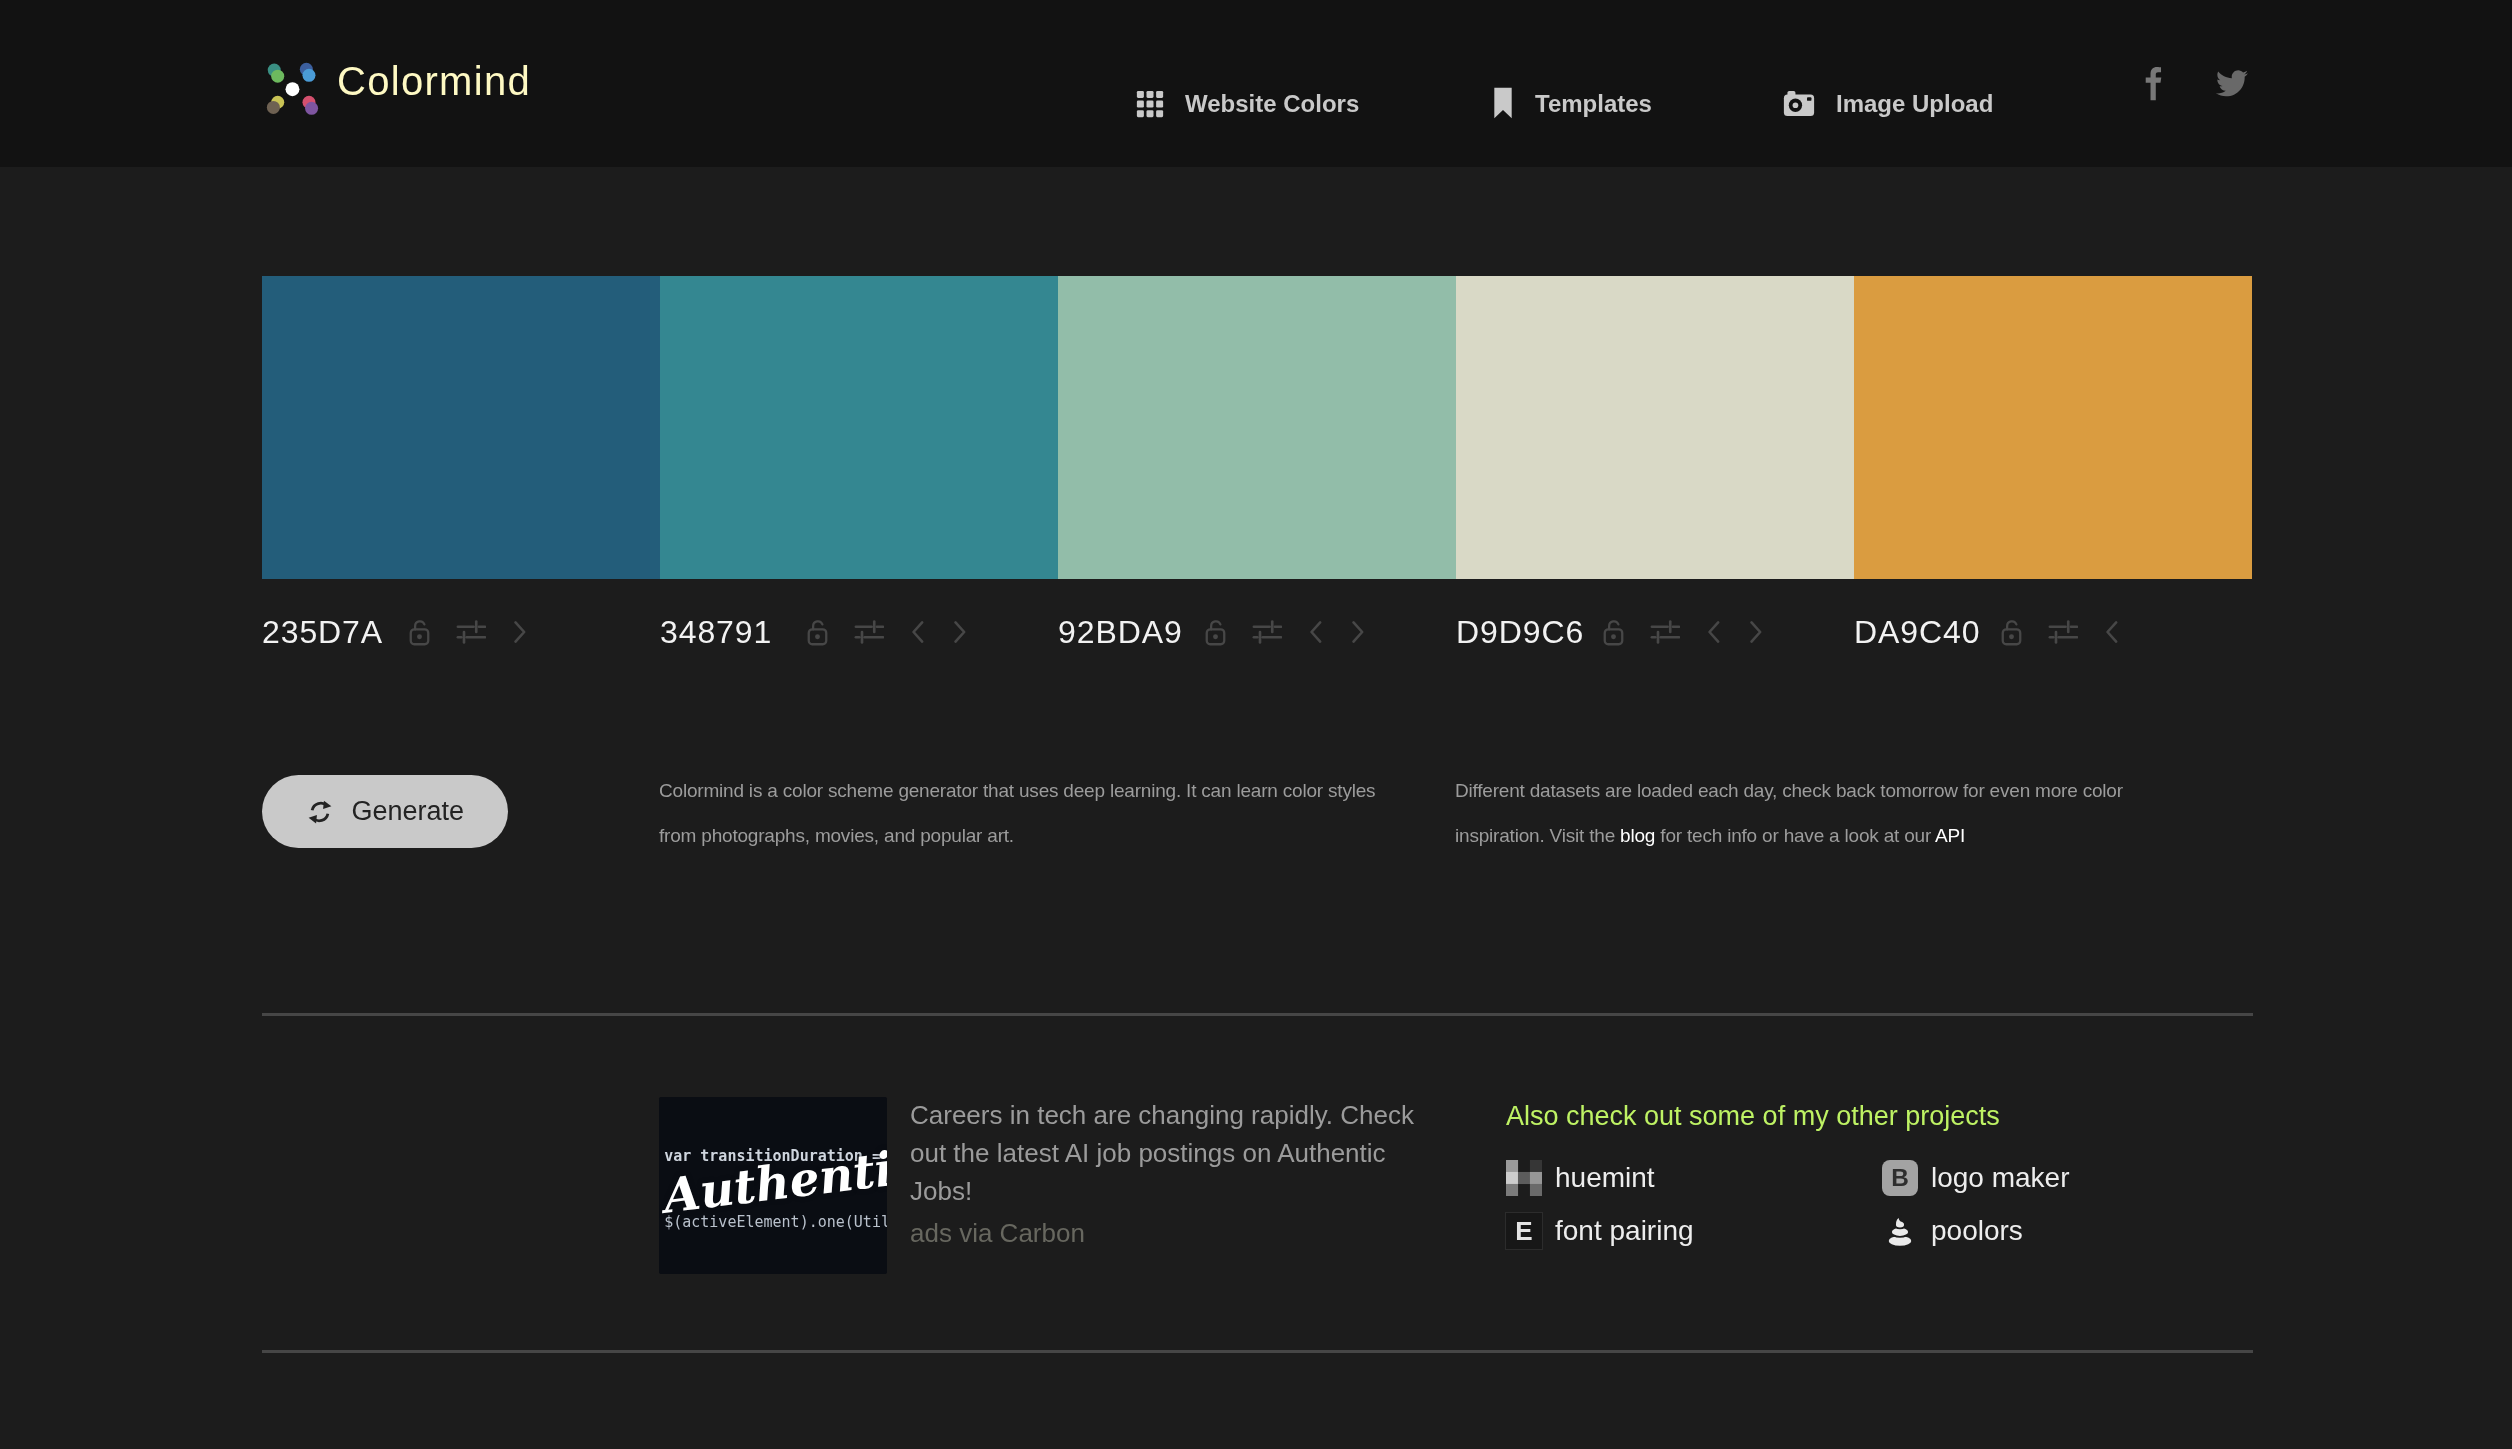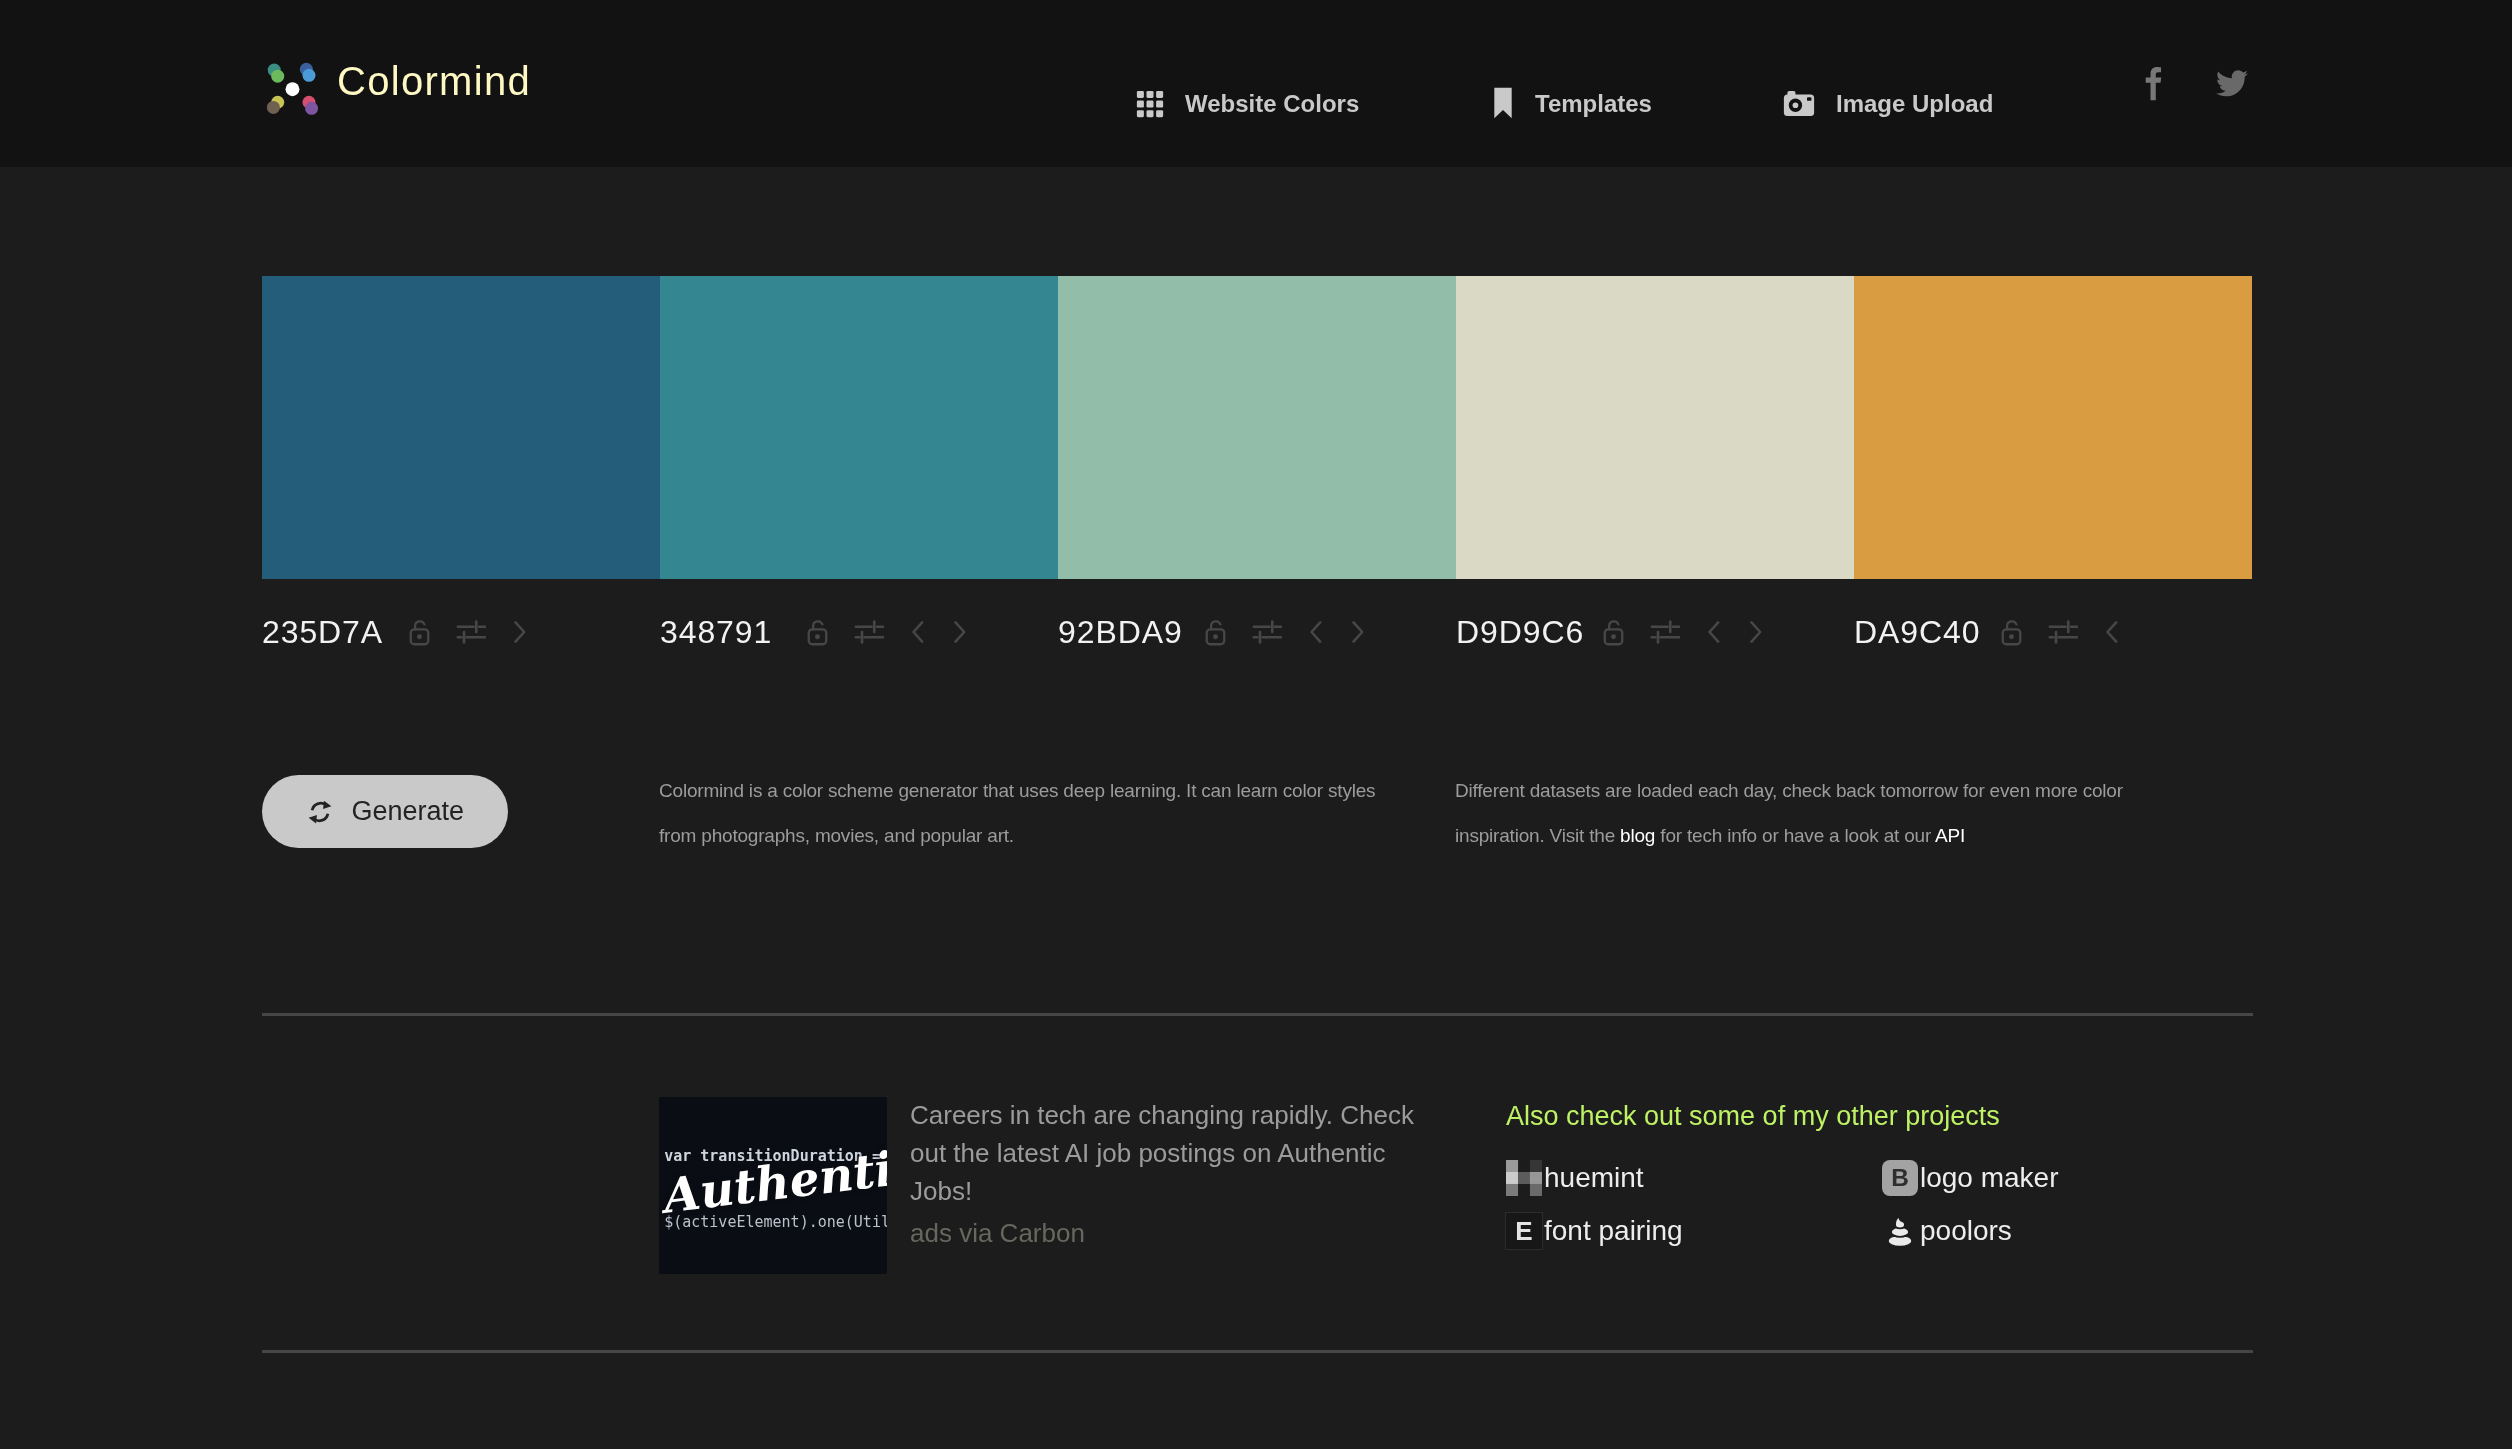--- a/index.html
+++ b/index.html
@@ -59,21 +59,21 @@
                 font-size:47px; color:#ffffff; transform:rotate(-7deg);
                 text-shadow:0 0 5.2px rgba(10,13,19,.8); pointer-events:none; }
   .ad-text { position:absolute; left:910px; top:1096px; width:536px; font-size:26px;
              line-height:38px; color:#9b9b9b; font-weight:400; cursor:pointer; }
   .ad-attr { position:absolute; left:910px; top:1218px; font-size:26px; color:#67675f;
              font-weight:300; cursor:pointer; }
 
   
   .projects-heading { position:absolute; left:1506px; top:1101px; font-size:27px;
                       color:#bef264; font-weight:300; }
-  .project { position:absolute; display:flex; align-items:center; gap:2px;
+  .project { position:absolute; display:flex; align-items:center; gap:13px;
              color:#ededed; font-size:28px; font-weight:300; cursor:pointer; }
   .proj-0 { left:1506px; top:1160px; } .proj-1 { left:1882px; top:1160px; }
   .proj-2 { left:1506px; top:1213px; } .proj-3 { left:1882px; top:1213px; }
   .proj-icon { width:36px; height:36px; flex:0 0 auto; }
   .icon-b { background:#a3a3a3; border-radius:7.9px; color:#2e2e2e; font-weight:bold;
             font-size:24.4px; display:flex; align-items:center; justify-content:center; }
   .icon-e { background:#171717; outline:0.9px solid #2c2c2c; color:#e3e3e3; font-weight:bold;
             font-size:26px; display:flex; align-items:center; justify-content:center; }
 </style>
 </head>

